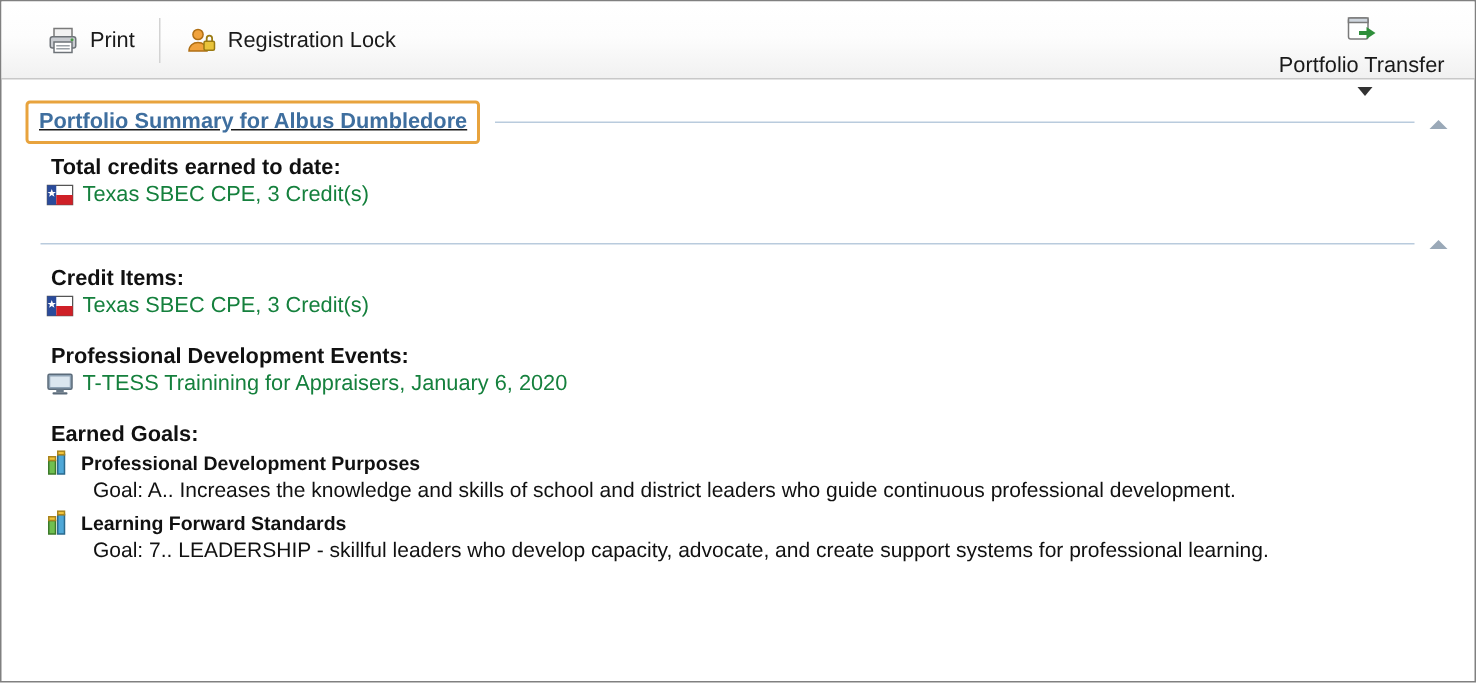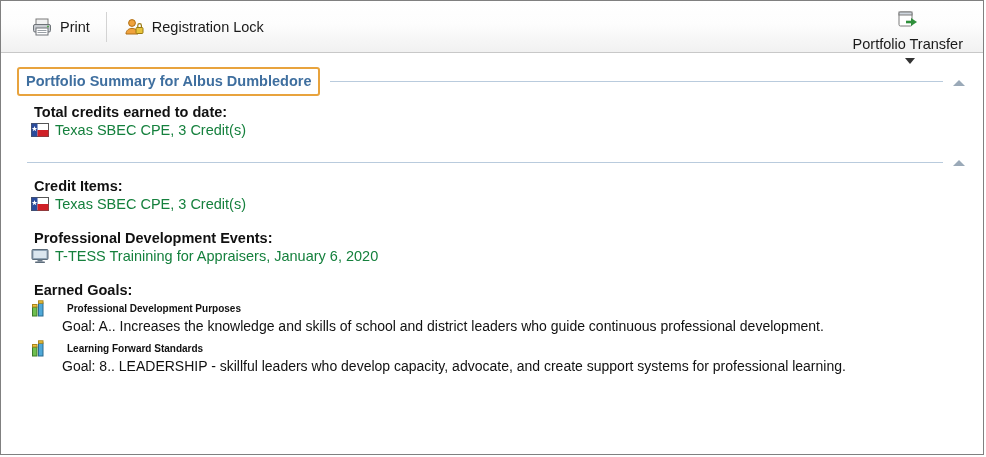--- a/index.html
+++ b/index.html
@@ -82,20 +82,21 @@
     flex: 1 1 auto;
     padding: 14px 16px 0 16px;
     box-sizing: border-box;
     overflow: hidden;
   }
   .section-header {
     display: flex;
     align-items: center;
     position: relative;
     margin-bottom: 8px;
+    text-decoration: underline;
   }
   .section-title-box {
     border: 2px solid #e8a33d;
     border-radius: 3px;
     padding: 3px 7px 4px 7px;
     background: #ffffff;
   }
   .section-title {
     font-size: 14.5px;
     font-weight: bold;
@@ -137,22 +138,22 @@
     margin: 2px 0 2px 14px;
     font-size: 14.5px;
     color: #15803d;
   }
   .goal-block {
     margin: 2px 0 6px 14px;
   }
   .goal-title-row {
     display: flex;
     align-items: center;
-    gap: 19px;
-    font-size: 10px;
+    gap: 6px;
+    font-size: 13px;
     font-weight: bold;
     color: #111111;
   }
   .goal-detail {
     font-size: 14px;
     color: #111111;
     margin-left: 31px;
     margin-top: 1px;
   }
   .block-gap { height: 10px; }
@@ -294,17 +295,17 @@
         <span class="icon">
           <svg width="17" height="17" viewBox="0 0 17 17">
             <rect x="1.5" y="7" width="4.5" height="9" fill="#6fbf4f" stroke="#3c7a2a"></rect>
             <rect x="7.5" y="3" width="4.5" height="13" fill="#4fa8d8" stroke="#2a6a8e"></rect>
             <rect x="1.5" y="4.5" width="4.5" height="2.5" fill="#f0c33c" stroke="#a8841c"></rect>
             <rect x="7.5" y="0.8" width="4.5" height="2.4" fill="#f0c33c" stroke="#a8841c"></rect>
           </svg>
         </span>
         <span>Learning Forward Standards</span>
       </div>
-      <div class="goal-detail">Goal: 8.. LEADERSHIP - skillful leaders who develop capacity, advocate, and create support systems for professional learning.</div>
+      <div class="goal-detail">Goal: 7.. LEADERSHIP - skillful leaders who develop capacity, advocate, and create support systems for professional learning.</div>
     </div>
 
   </div>
 </div>
 
 </body></html>

